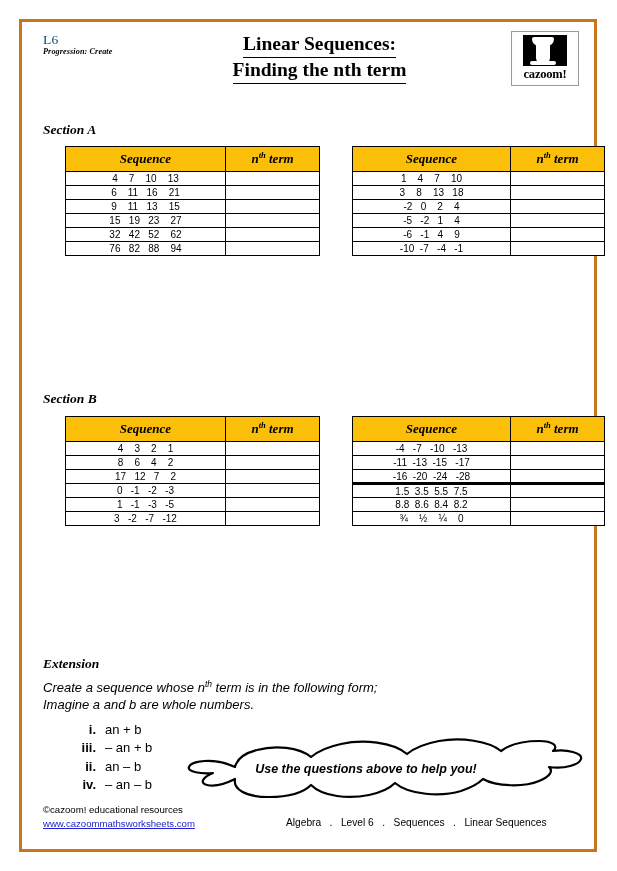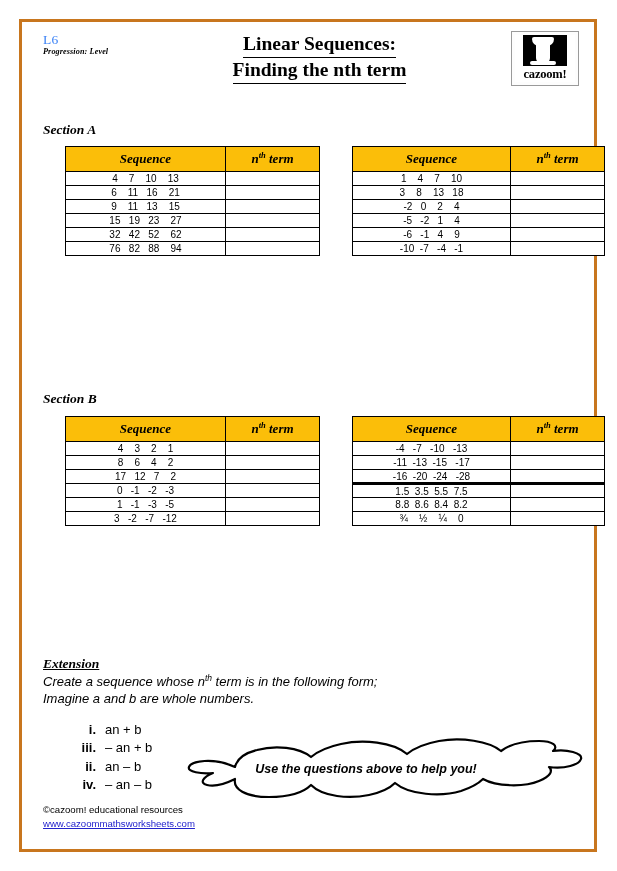--- a/index.html
+++ b/index.html
@@ -34,21 +34,21 @@
     left: 0; top: 0; width: 100%; height: 82px;
   }
   #levelbox {
     position: absolute;
     left: 21px; top: 11px;
     line-height: 1.05;
   }
   #level-code {
     font-family: "Liberation Serif", serif;
     font-size: 13.5px;
-    color: #3b82f6;
+    color: #0c4a6e;
     letter-spacing: .2px;
   }
   #level-prog {
     font-family: "Liberation Serif", serif;
     font-size: 8.2px;
     font-weight: bold;
     font-style: italic;
     color: #000;
     margin-top: 1px;
     letter-spacing: .1px;
@@ -197,22 +197,21 @@
     position: absolute;
     left: 21px; top: 634px;
     width: 540px;
   }
   #ext-head {
     font-family: "Liberation Serif", serif;
     font-weight: bold;
     font-style: italic;
     font-size: 13.5px;
     color: #000;
-    margin-bottom: 1px;
-    text-decoration: underline;
+    margin-bottom: 7px;
   }
   .ext-line {
     font-family: "Liberation Sans", sans-serif;
     font-style: italic;
     font-size: 13px;
     color: #000;
     line-height: 1.32;
   }
   .ext-line sup {
     font-size: 8.5px;
@@ -291,21 +290,21 @@
 </head>
 <body>
 
 <div id="page">
   <div id="inner">
 
     <div id="header">
 
       <div id="levelbox">
         <div id="level-code">L6</div>
-        <div id="level-prog">Progression: Level</div>
+        <div id="level-prog">Progression: Create</div>
       </div>
 
       <div id="title">
         <span class="tline">Linear Sequences:</span><br>
         <span class="tline">Finding the nth term</span>
       </div>
 
       <div id="logo">
         <div id="logo-inner">
           <div id="logo-black">
@@ -528,16 +527,17 @@
         </svg>
         <div id="cloud-text">Use the questions above to help you!</div>
       </div>
     </div>
 
     <div id="footer">
       <div id="footer-left">
         <span>©cazoom! educational resources</span>
         <a id="footer-link" href="#">www.cazoommathsworksheets.com</a>
       </div>
+      <div id="footer-right">Algebra   .   Level 6   .   Sequences   .   Linear Sequences</div>
     </div>
 
   </div>
 </div>
 
 </body></html>

